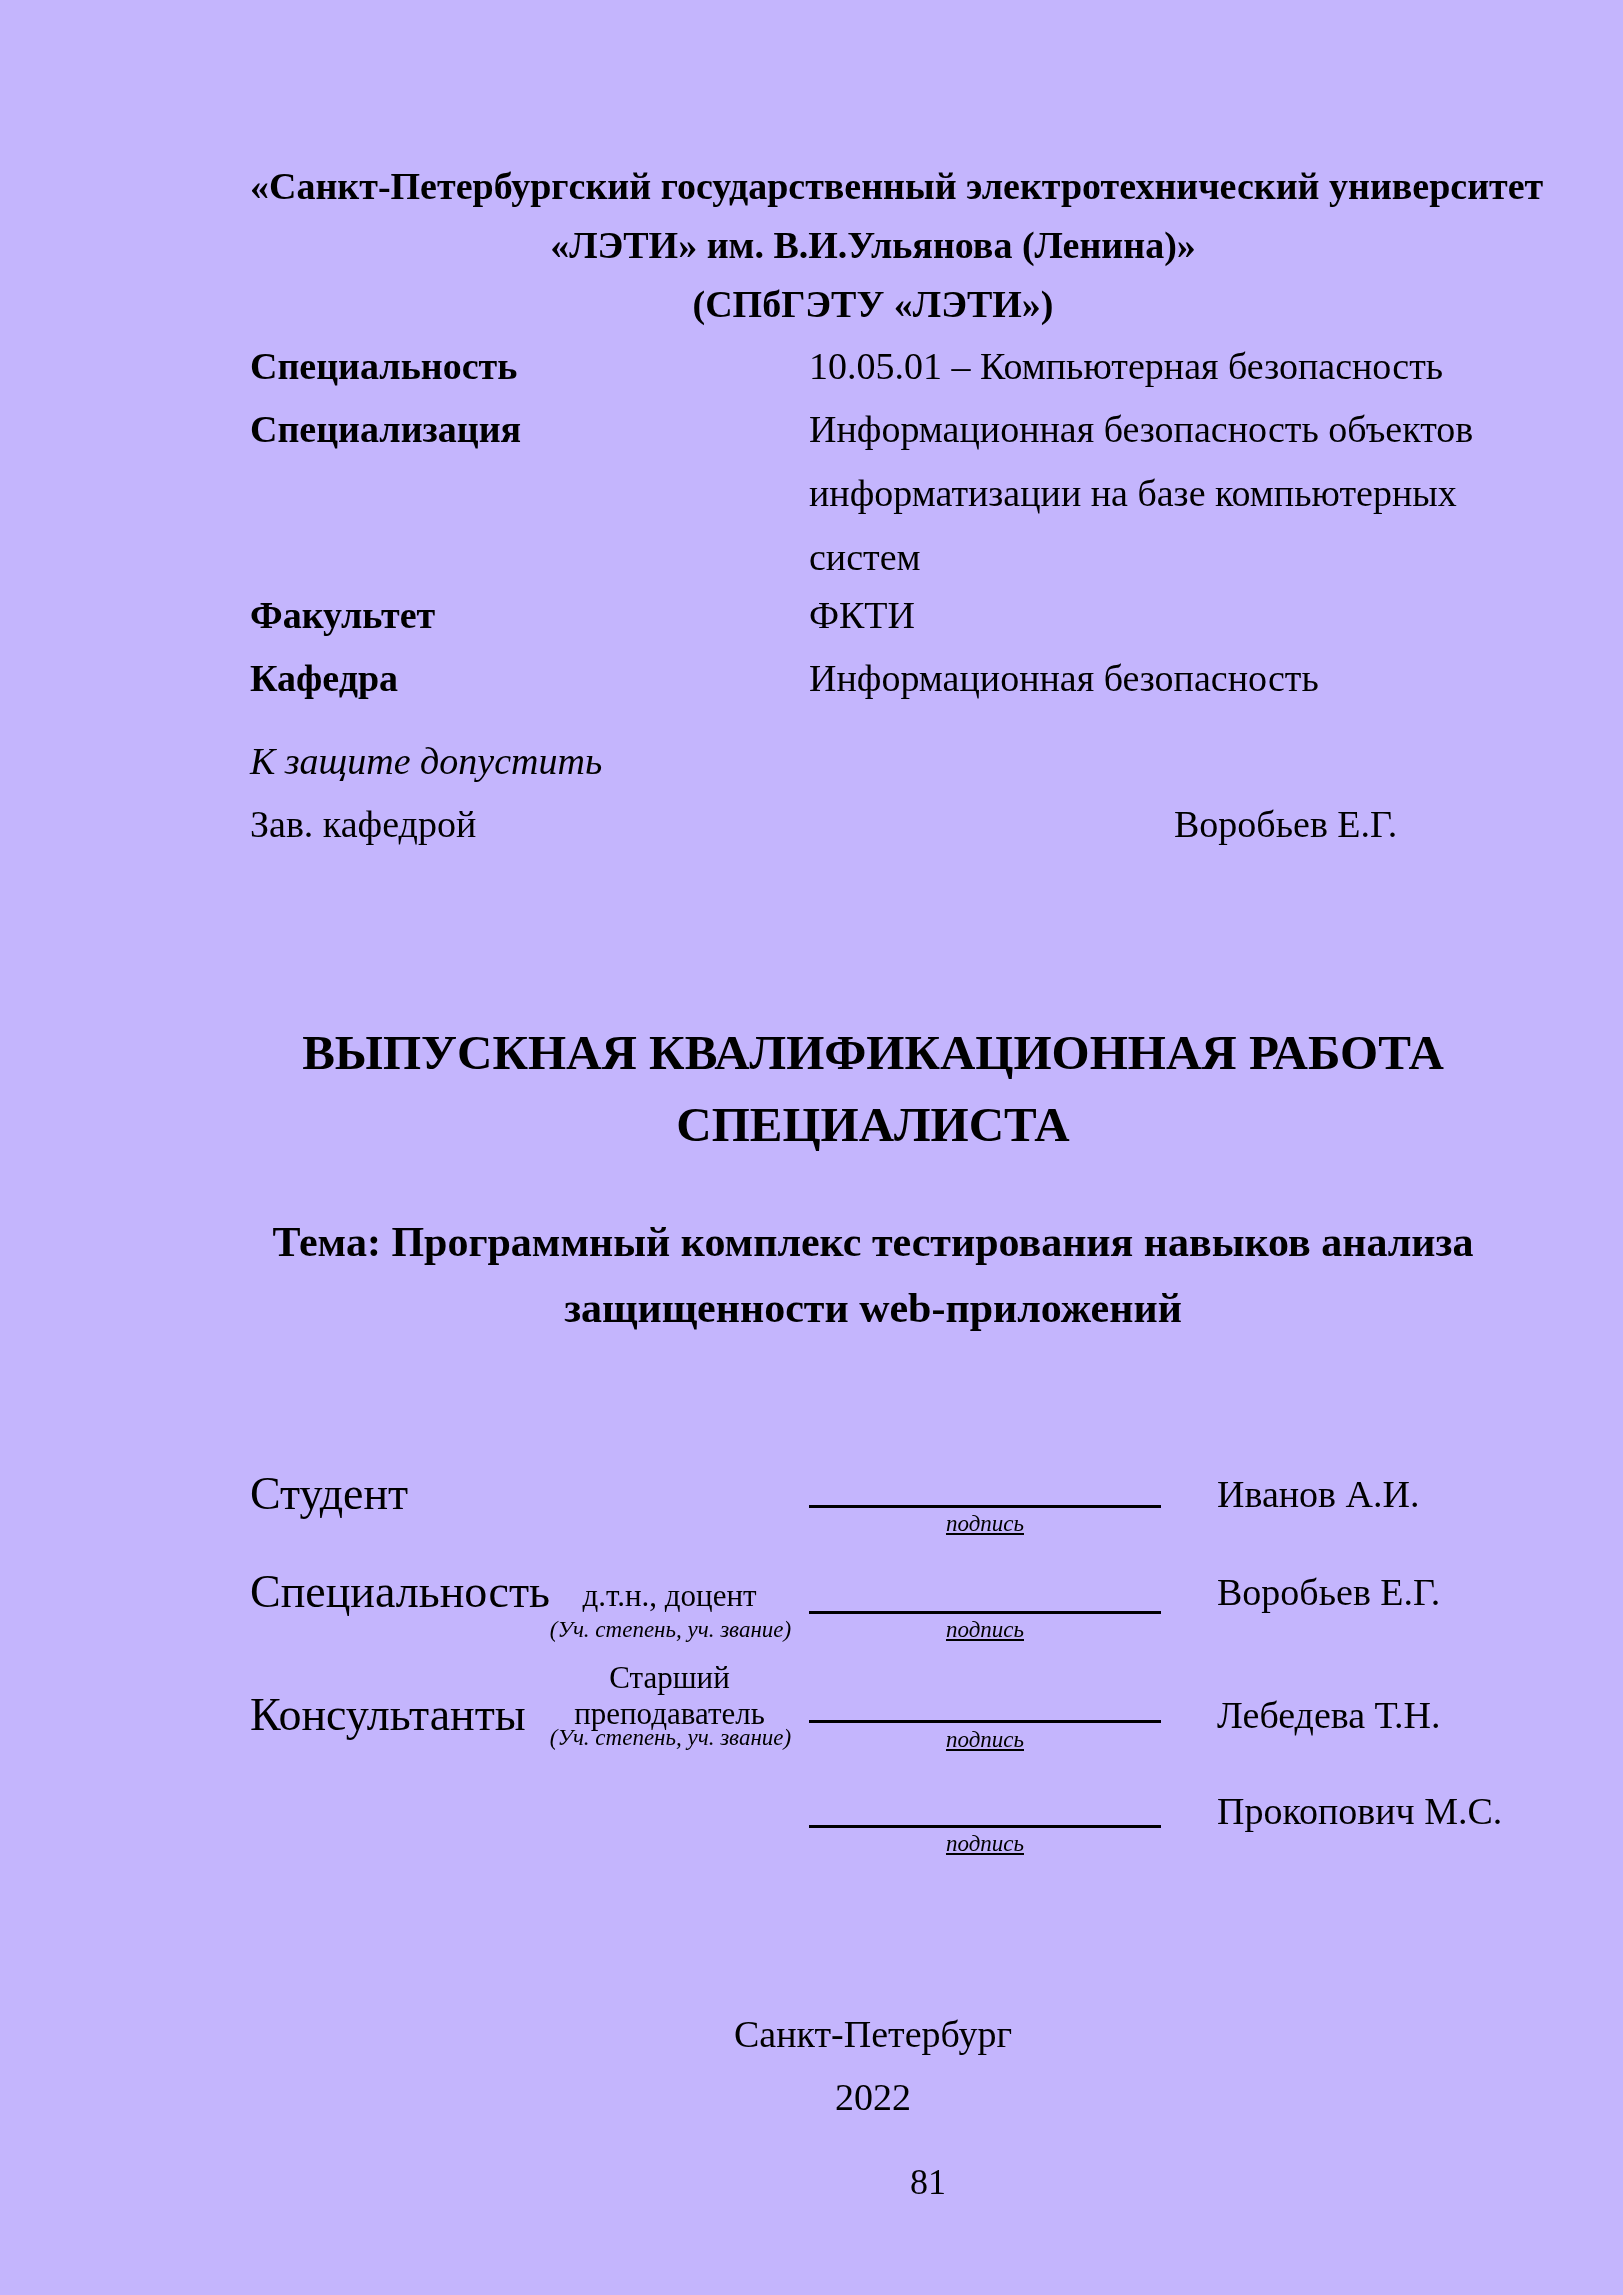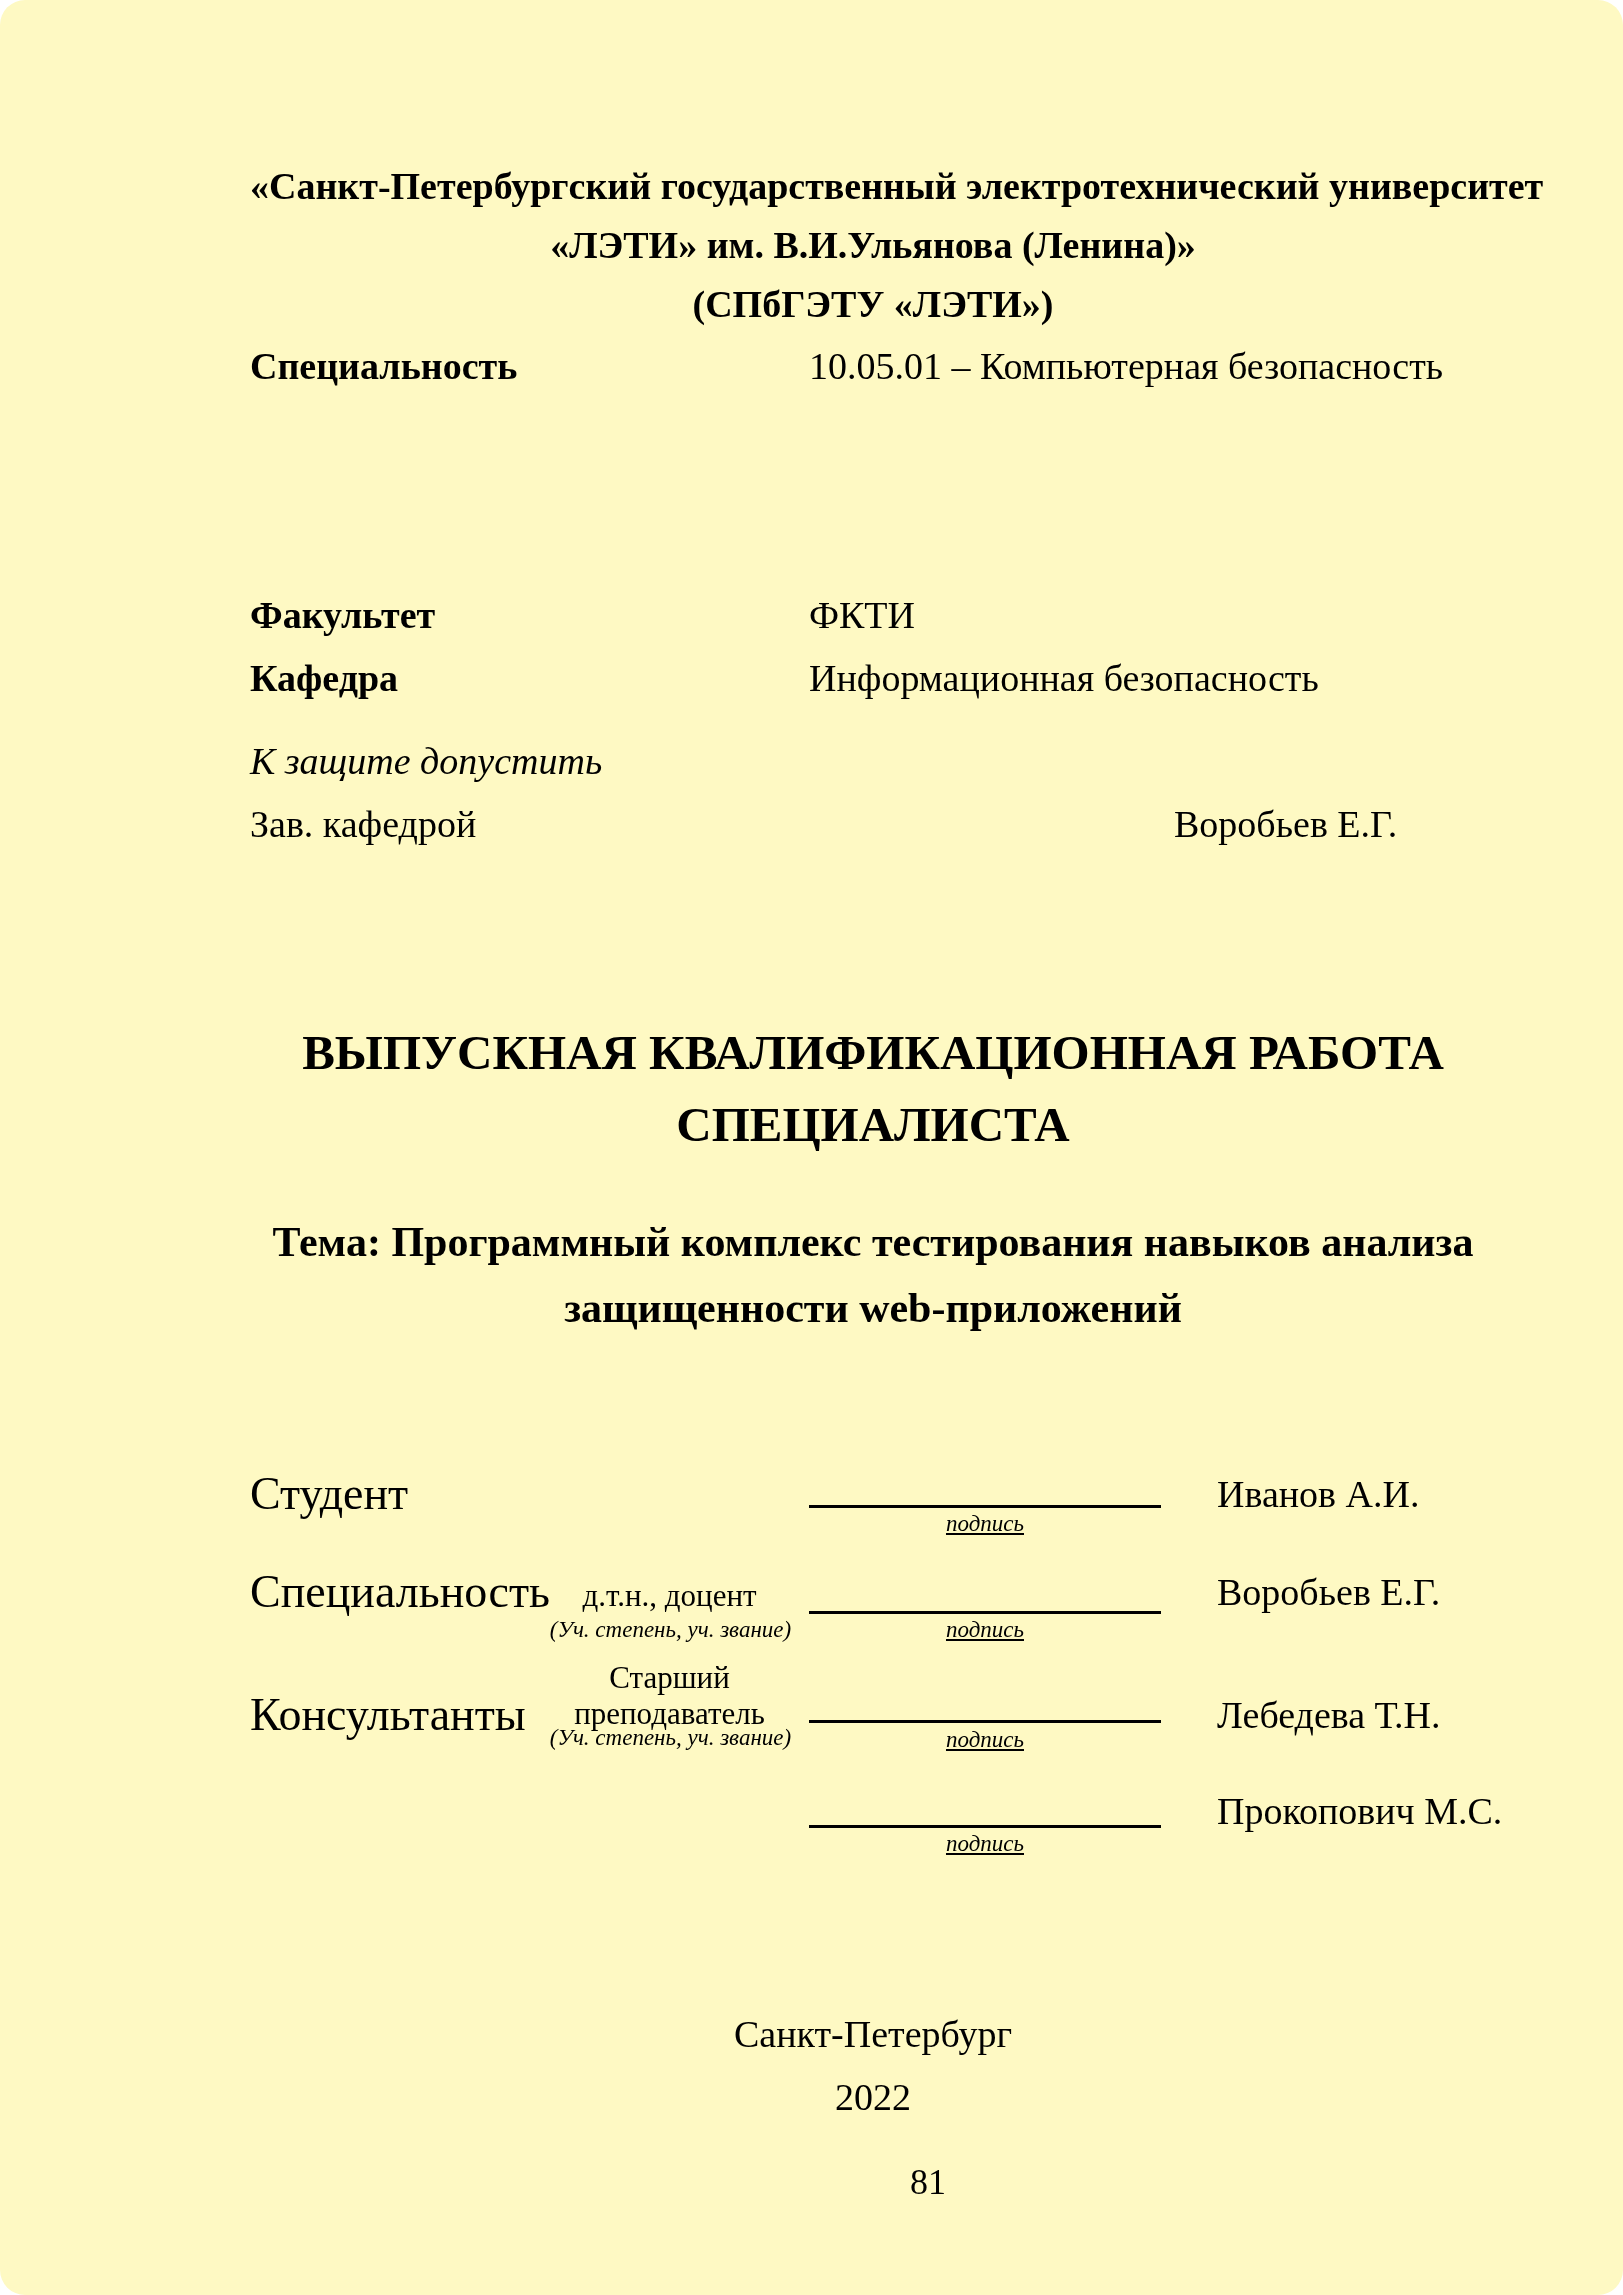--- a/index.html
+++ b/index.html
@@ -1,24 +1,23 @@
 <!DOCTYPE html>
 <html style="font-size:12.6px"><head>
 <meta charset="utf-8">
 <style>
   html, body { margin: 0; padding: 0; background: #ffffff; }
   .page {
     position: relative;
     width: 1623px;
     height: 2295px;
-    background: #fef9c3;
+    background: #c4b5fd;
     color: #000000;
     font-family: "Liberation Serif", "DejaVu Serif", serif;
     overflow: hidden;
-    border-radius: 25px;
   }
   .abs { position: absolute; }
   .centerblock { left: 250px; width: 1246px; text-align: center; }
   .nowrap { white-space: nowrap; }
 
   .header { top: 157px; font-weight: bold; font-size: 38px; line-height: 59px; }
 
   .meta-row { left: 250px; width: 1246px; }
   .meta-label { position: absolute; left: 0; top: 0; font-weight: bold; font-size: 38px; line-height: 64px; white-space: nowrap; }
   .meta-value { position: absolute; left: 559px; top: 0; width: 707px; font-size: 38px; line-height: 64px; }
@@ -50,20 +49,24 @@
 
   <div class="abs centerblock header">
     <div class="nowrap">«Санкт-Петербургский государственный электротехнический университет</div>
     <div class="nowrap">«ЛЭТИ» им. В.И.Ульянова (Ленина)»</div>
     <div class="nowrap">(СПбГЭТУ «ЛЭТИ»)</div>
   </div>
 
   <div class="abs meta-row" style="top:334px; height:64px;">
     <div class="meta-label">Специальность</div>
     <div class="meta-value">10.05.01 – Компьютерная безопасность</div>
+  </div>
+  <div class="abs meta-row" style="top:397px; height:191px;">
+    <div class="meta-label">Специализация</div>
+    <div class="meta-value">Информационная безопасность объектов информатизации на базе компьютерных систем</div>
   </div>
   <div class="abs meta-row" style="top:583px; height:64px;">
     <div class="meta-label">Факультет</div>
     <div class="meta-value">ФКТИ</div>
   </div>
   <div class="abs meta-row" style="top:646px; height:64px;">
     <div class="meta-label">Кафедра</div>
     <div class="meta-value">Информационная безопасность</div>
   </div>
 

